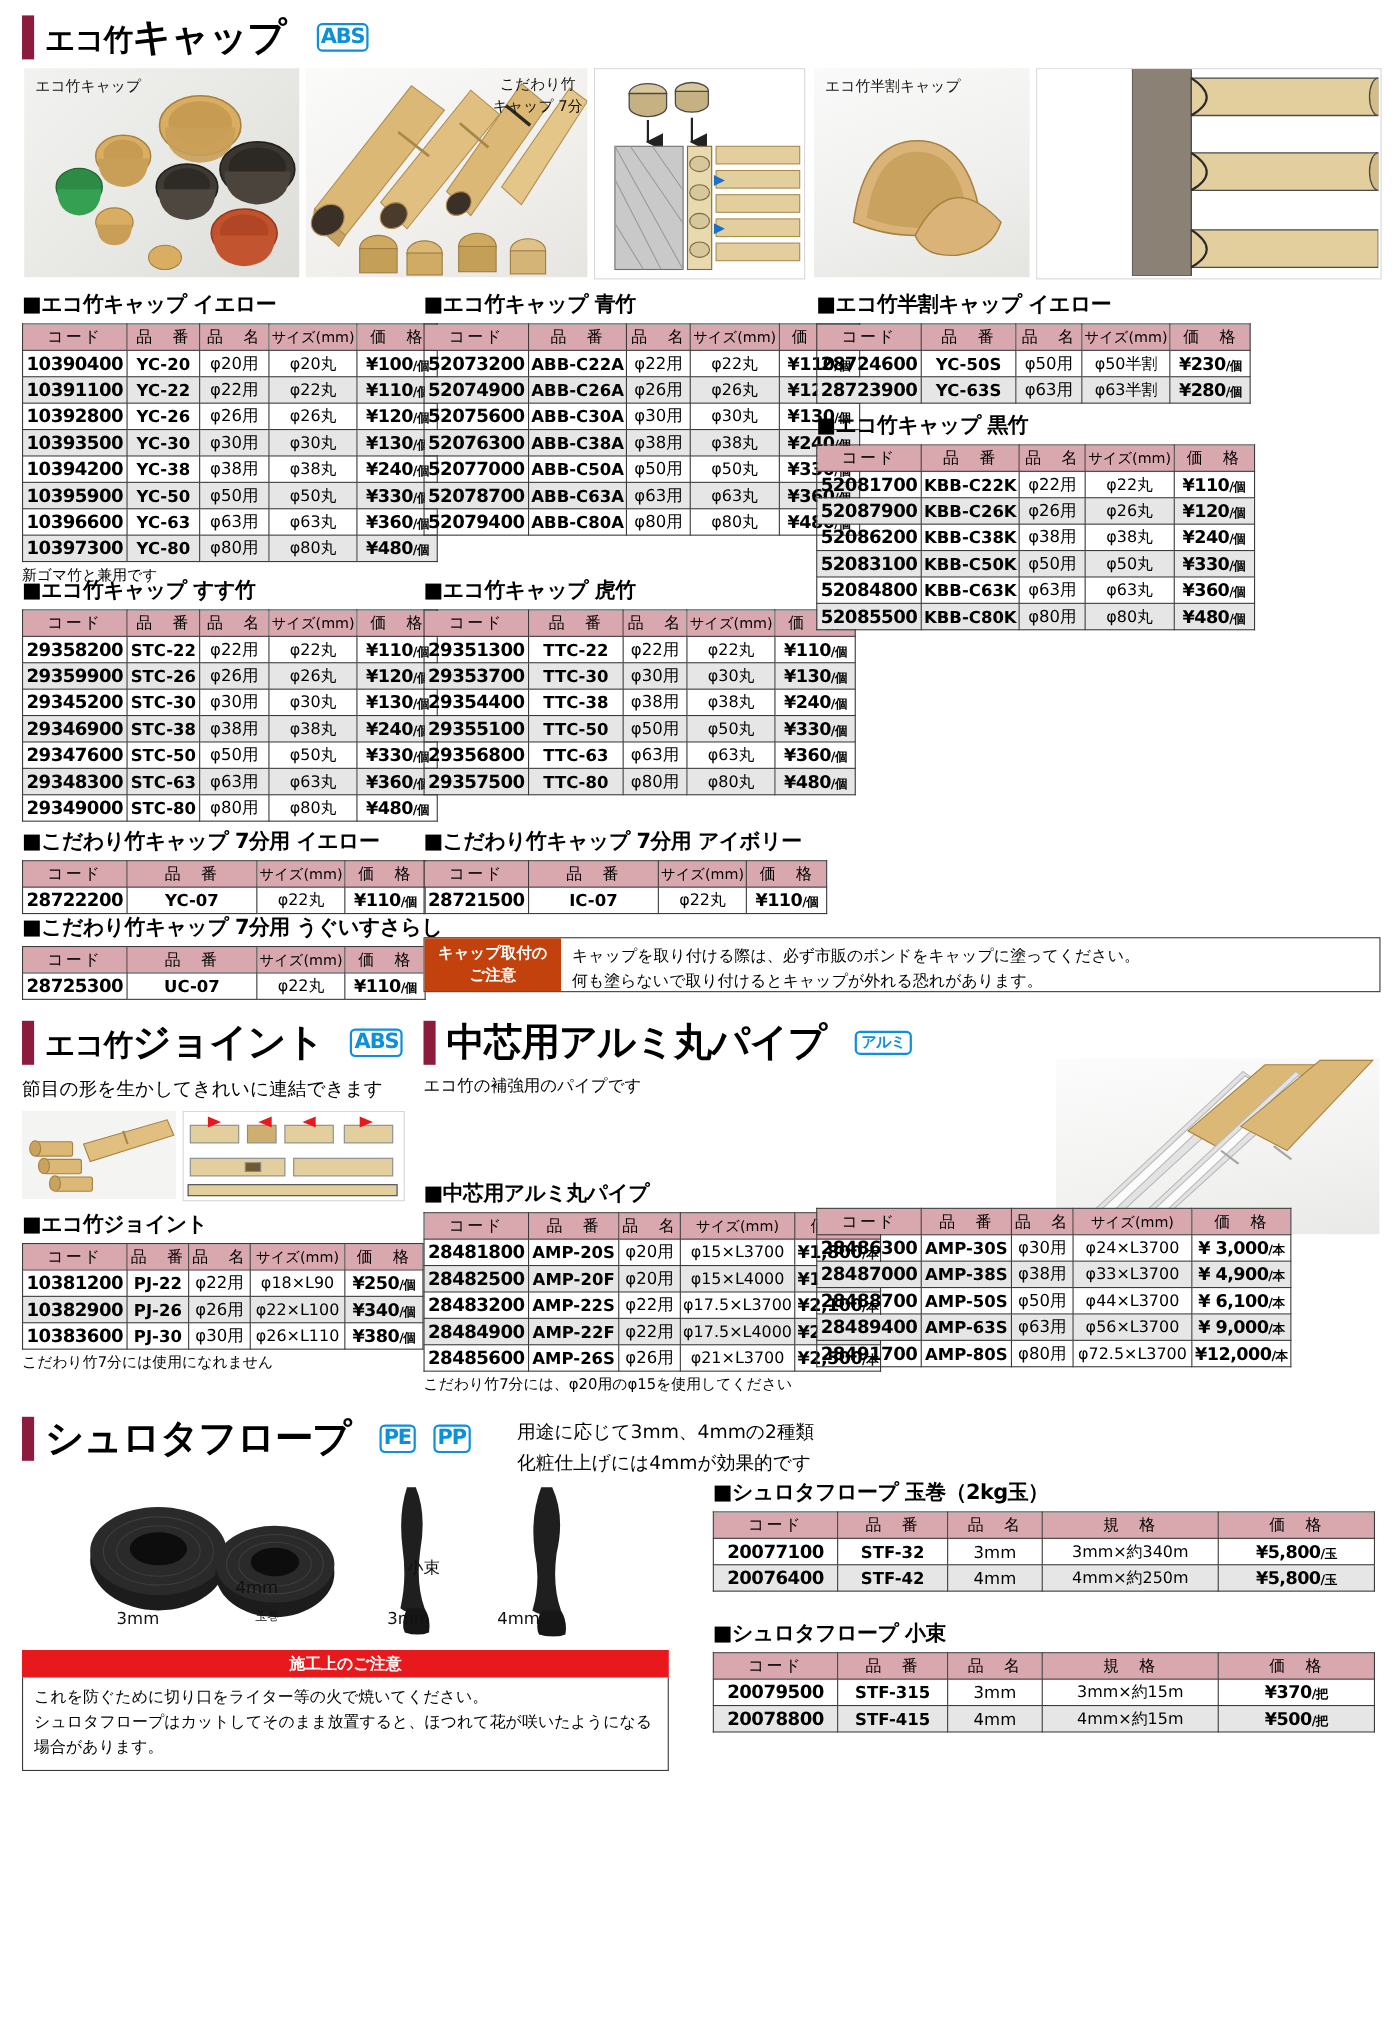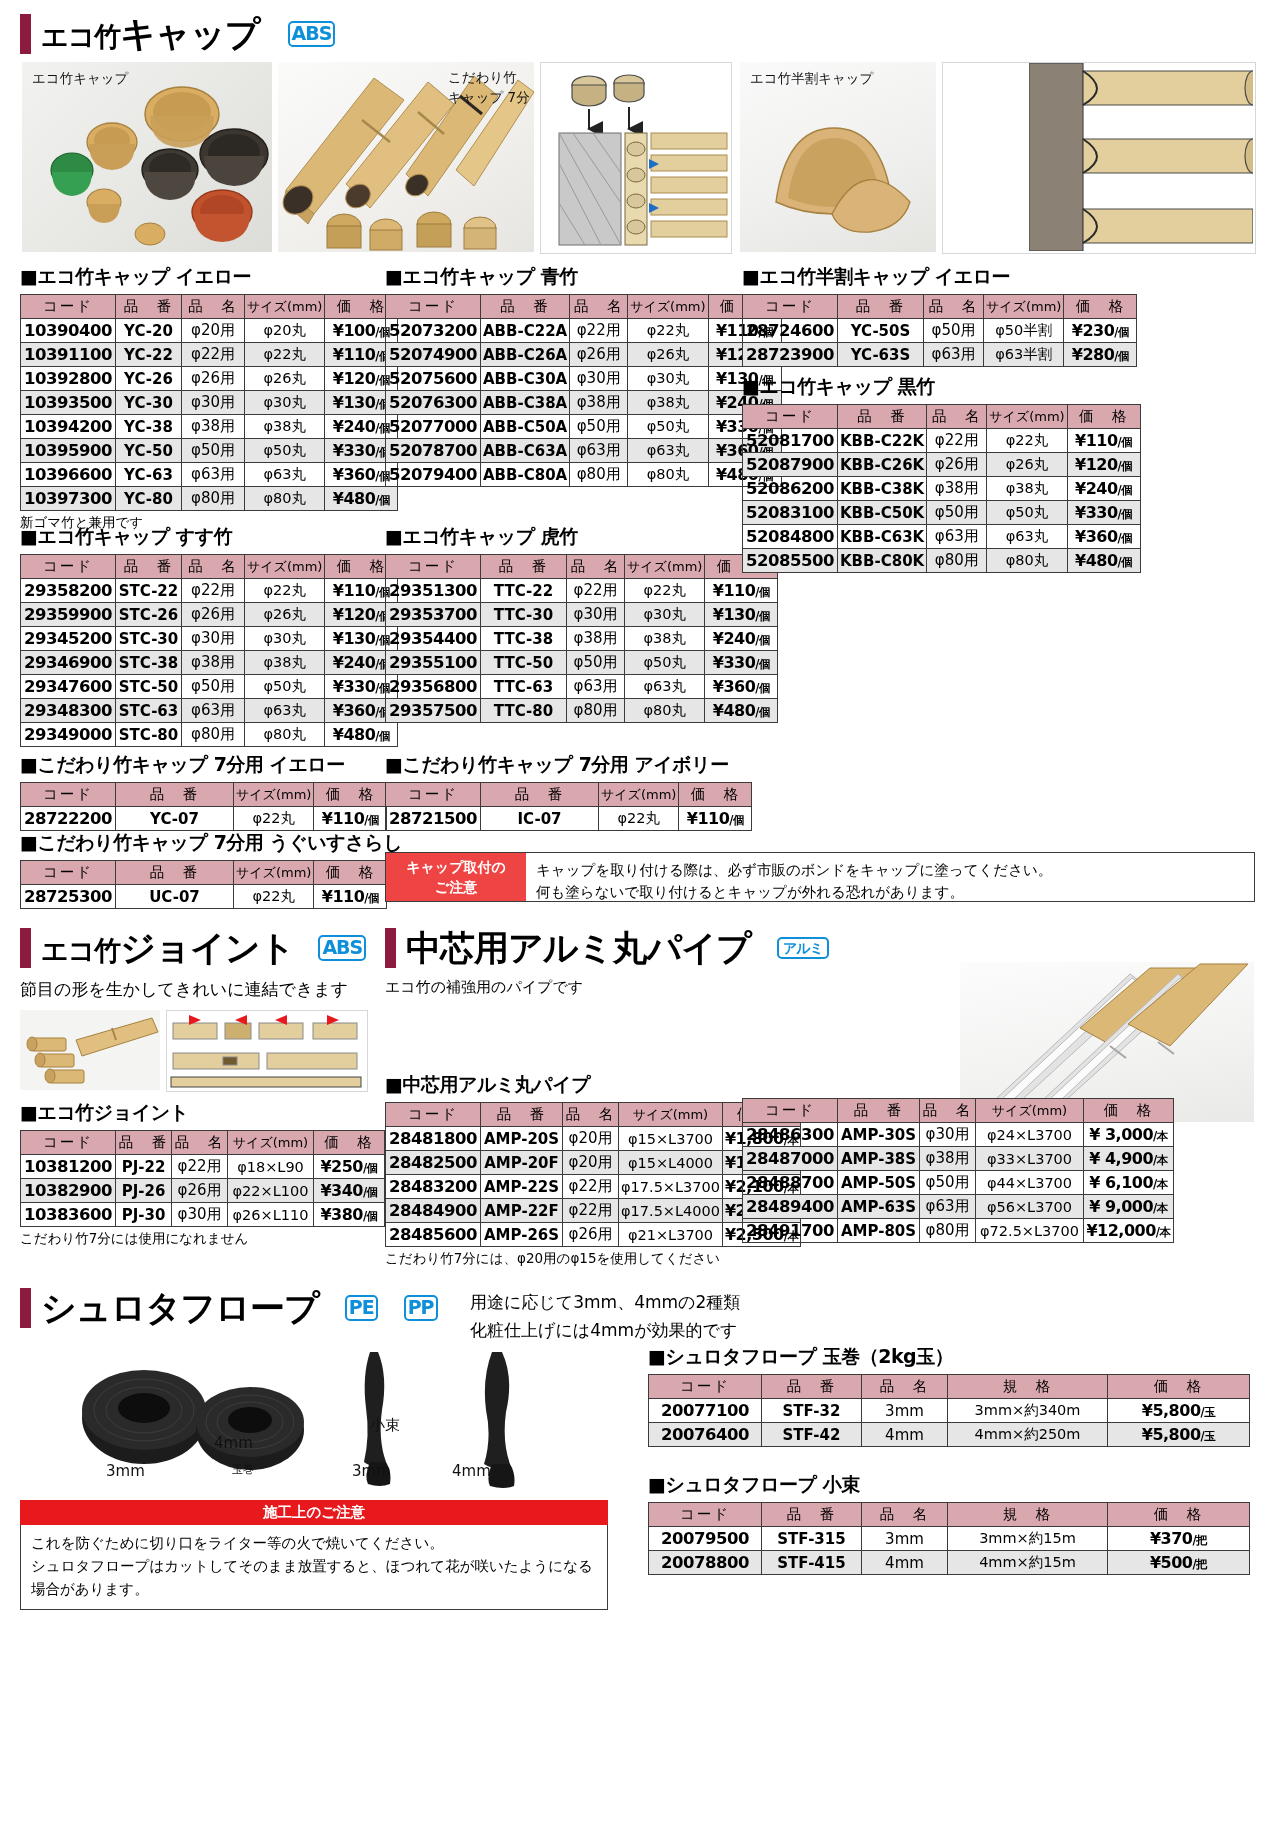--- a/index.html
+++ b/index.html
@@ -50,23 +50,23 @@
 
   .note{font-size:13.5px;margin-top:3px;font-family:"DejaVu Sans",sans-serif;}
 
   
   .photo{position:absolute;overflow:hidden;}
   .ph-label{position:absolute;font-size:13.5px;font-family:"DejaVu Sans",sans-serif;
             z-index:4;color:#111;}
 
   
   .caution{display:flex;border:1px solid #3b3b3b;background:#fff;}
-  .caution .tag{background:#ef4444;color:#fff;font-weight:bold;font-size:14px;
+  .caution .tag{background:#c2410c;color:#fff;font-weight:bold;font-size:14px;
         display:flex;flex-direction:column;align-items:center;justify-content:center;
-        width:140px;line-height:1.45;font-family:"DejaVu Sans",sans-serif;}
+        width:124px;line-height:1.45;font-family:"DejaVu Sans",sans-serif;}
   .caution .body{padding:6px 10px;font-size:14.5px;line-height:1.55;
         font-family:"DejaVu Sans",sans-serif;}
 
   .banner{background:#e8191d;color:#fff;text-align:center;font-weight:bold;
           font-size:14.5px;padding:3px 0;font-family:"DejaVu Sans",sans-serif;}
   .banner-body{border:1px solid #3b3b3b;border-top:none;padding:7px 10px;
           font-size:14.5px;line-height:1.6;font-family:"DejaVu Sans",sans-serif;}
 
   .abs{position:absolute;}
 </style>
@@ -131,21 +131,21 @@
         <rect x="49" y="164" width="34" height="22" fill="#c49f57"></rect>
         <ellipse cx="108" cy="168" rx="16" ry="11" fill="#dcb876"></ellipse>
         <rect x="92" y="168" width="32" height="20" fill="#d0ab65"></rect>
         <ellipse cx="156" cy="162" rx="17" ry="12" fill="#cfa95f"></ellipse>
         <rect x="139" y="162" width="34" height="23" fill="#c49f57"></rect>
         <ellipse cx="202" cy="166" rx="16" ry="11" fill="#e0c188"></ellipse>
         <rect x="186" y="166" width="32" height="21" fill="#d5b478"></rect>
       </g>
     </svg>
   </div>
-  <div class="ph-label" style="left:448px;top:68px;text-align:left;line-height:1.45;">
+  <div class="ph-label" style="left:448px;top:68px;text-align:center;line-height:1.45;">
     <div>こだわり竹</div>
     <div>キャップ 7分</div>
   </div>
 
   <div class="photo" style="left:540px;top:62px;width:190px;height:190px;background:#fff;border:1px solid #d7d7d7;">
     <svg width="188" height="188" viewBox="0 0 188 188">
       <rect x="0" y="0" width="188" height="188" fill="#ffffff"></rect>
       <g stroke="#4a4a4a" stroke-width="1.2" fill="#d8c79a">
         <ellipse cx="48" cy="22" rx="17" ry="9"></ellipse>
         <path d="M31 22 v12 a17 9 0 0 0 34 0 v-12 z" fill="#c6b183"></path>
@@ -939,21 +939,21 @@
             <td class="price"><span>¥12,000</span><span class="u">/本</span></td>
           </tr>
         </tbody>
     </table>
   </div>
 
   <div class="abs sec-head" style="left:20px;top:1288px;">
     <div class="sec-bar"></div>
     <div class="sec-title">シュロタフロープ</div>
     <div class="badge" style="margin-left:16px;">PE</div>
-    <div class="badge" style="margin-left:16px;">PP</div>
+    <div class="badge" style="margin-left:6px;">PP</div>
   </div>
   <div class="abs" style="left:470px;top:1288px;font-size:17px;line-height:1.65;font-family:'DejaVu Sans',sans-serif;">
     <div>用途に応じて3mm、4mmの2種類</div>
     <div>化粧仕上げには4mmが効果的です</div>
   </div>
 
   <div class="photo" style="left:40px;top:1348px;width:520px;height:140px;background:#ffffff;">
     <svg width="520" height="140" viewBox="0 0 520 140">
       <g>
         <ellipse cx="104" cy="70" rx="62" ry="46" fill="#1c1c1c"></ellipse>

